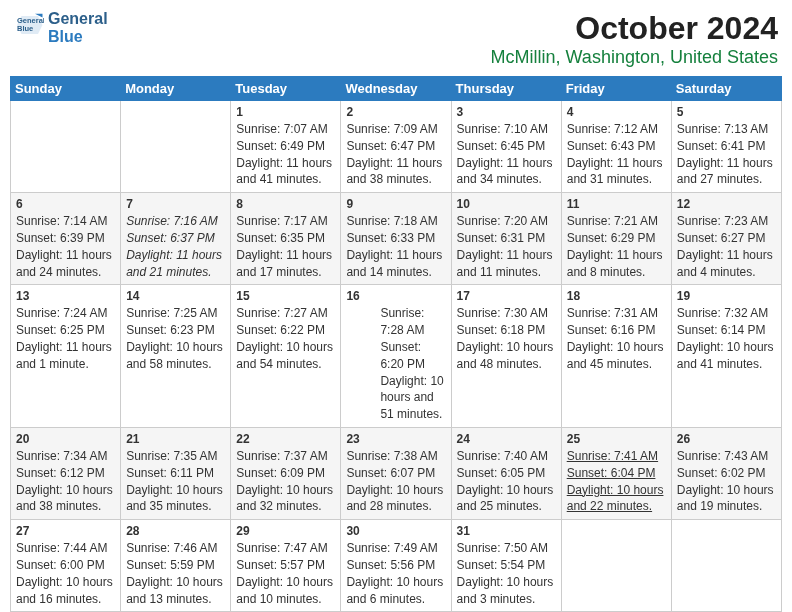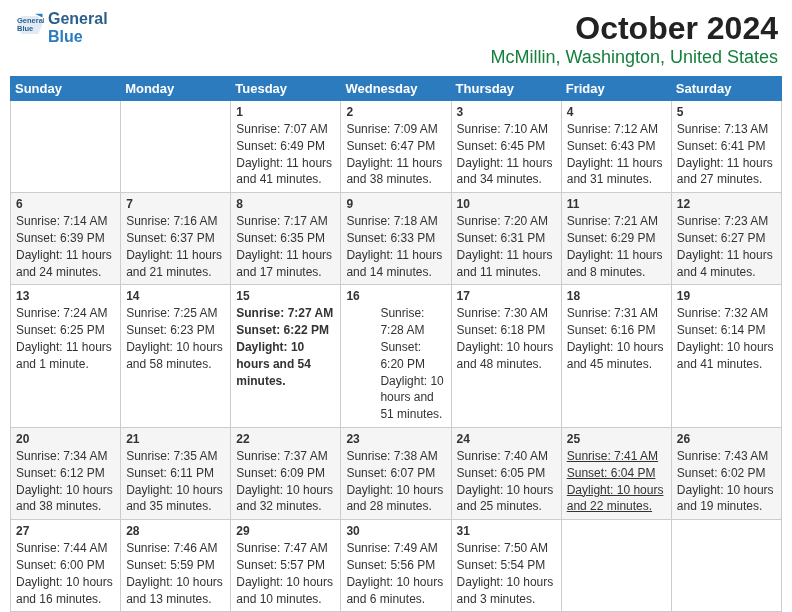--- a/index.html
+++ b/index.html
@@ -151,21 +151,21 @@
       </tr>
       <tr>
         <td>
           <div class="day-number">6</div>
           <div class="day-info" style="white-space: pre-line;">Sunrise: 7:14 AM
 Sunset: 6:39 PM
 Daylight: 11 hours and 24 minutes.</div>
         </td>
         <td>
           <div class="day-number">7</div>
-          <div class="day-info" style="white-space: pre-line;">Sunrise: 7:16 AM
+          <div class="day-info" style="white-space: pre-line; font-style: italic;">Sunrise: 7:16 AM
 Sunset: 6:37 PM
 Daylight: 11 hours and 21 minutes.</div>
         </td>
         <td>
           <div class="day-number">8</div>
           <div class="day-info" style="white-space: pre-line;">Sunrise: 7:17 AM
 Sunset: 6:35 PM
 Daylight: 11 hours and 17 minutes.</div>
         </td>
         <td>
@@ -201,21 +201,21 @@
 Daylight: 11 hours and 1 minute.</div>
         </td>
         <td>
           <div class="day-number">14</div>
           <div class="day-info" style="white-space: pre-line;">Sunrise: 7:25 AM
 Sunset: 6:23 PM
 Daylight: 10 hours and 58 minutes.</div>
         </td>
         <td>
           <div class="day-number">15</div>
-          <div class="day-info" style="white-space: pre-line; font-weight: bold;">Sunrise: 7:27 AM
+          <div class="day-info" style="white-space: pre-line;">Sunrise: 7:27 AM
 Sunset: 6:22 PM
 Daylight: 10 hours and 54 minutes.</div>
         </td>
         <td>
           <div class="day-number">16</div>
           <div class="day-info" style="white-space: pre-line; margin-left: 34px;">Sunrise: 7:28 AM
 Sunset: 6:20 PM
 Daylight: 10 hours and 51 minutes.</div>
         </td>
         <td>

